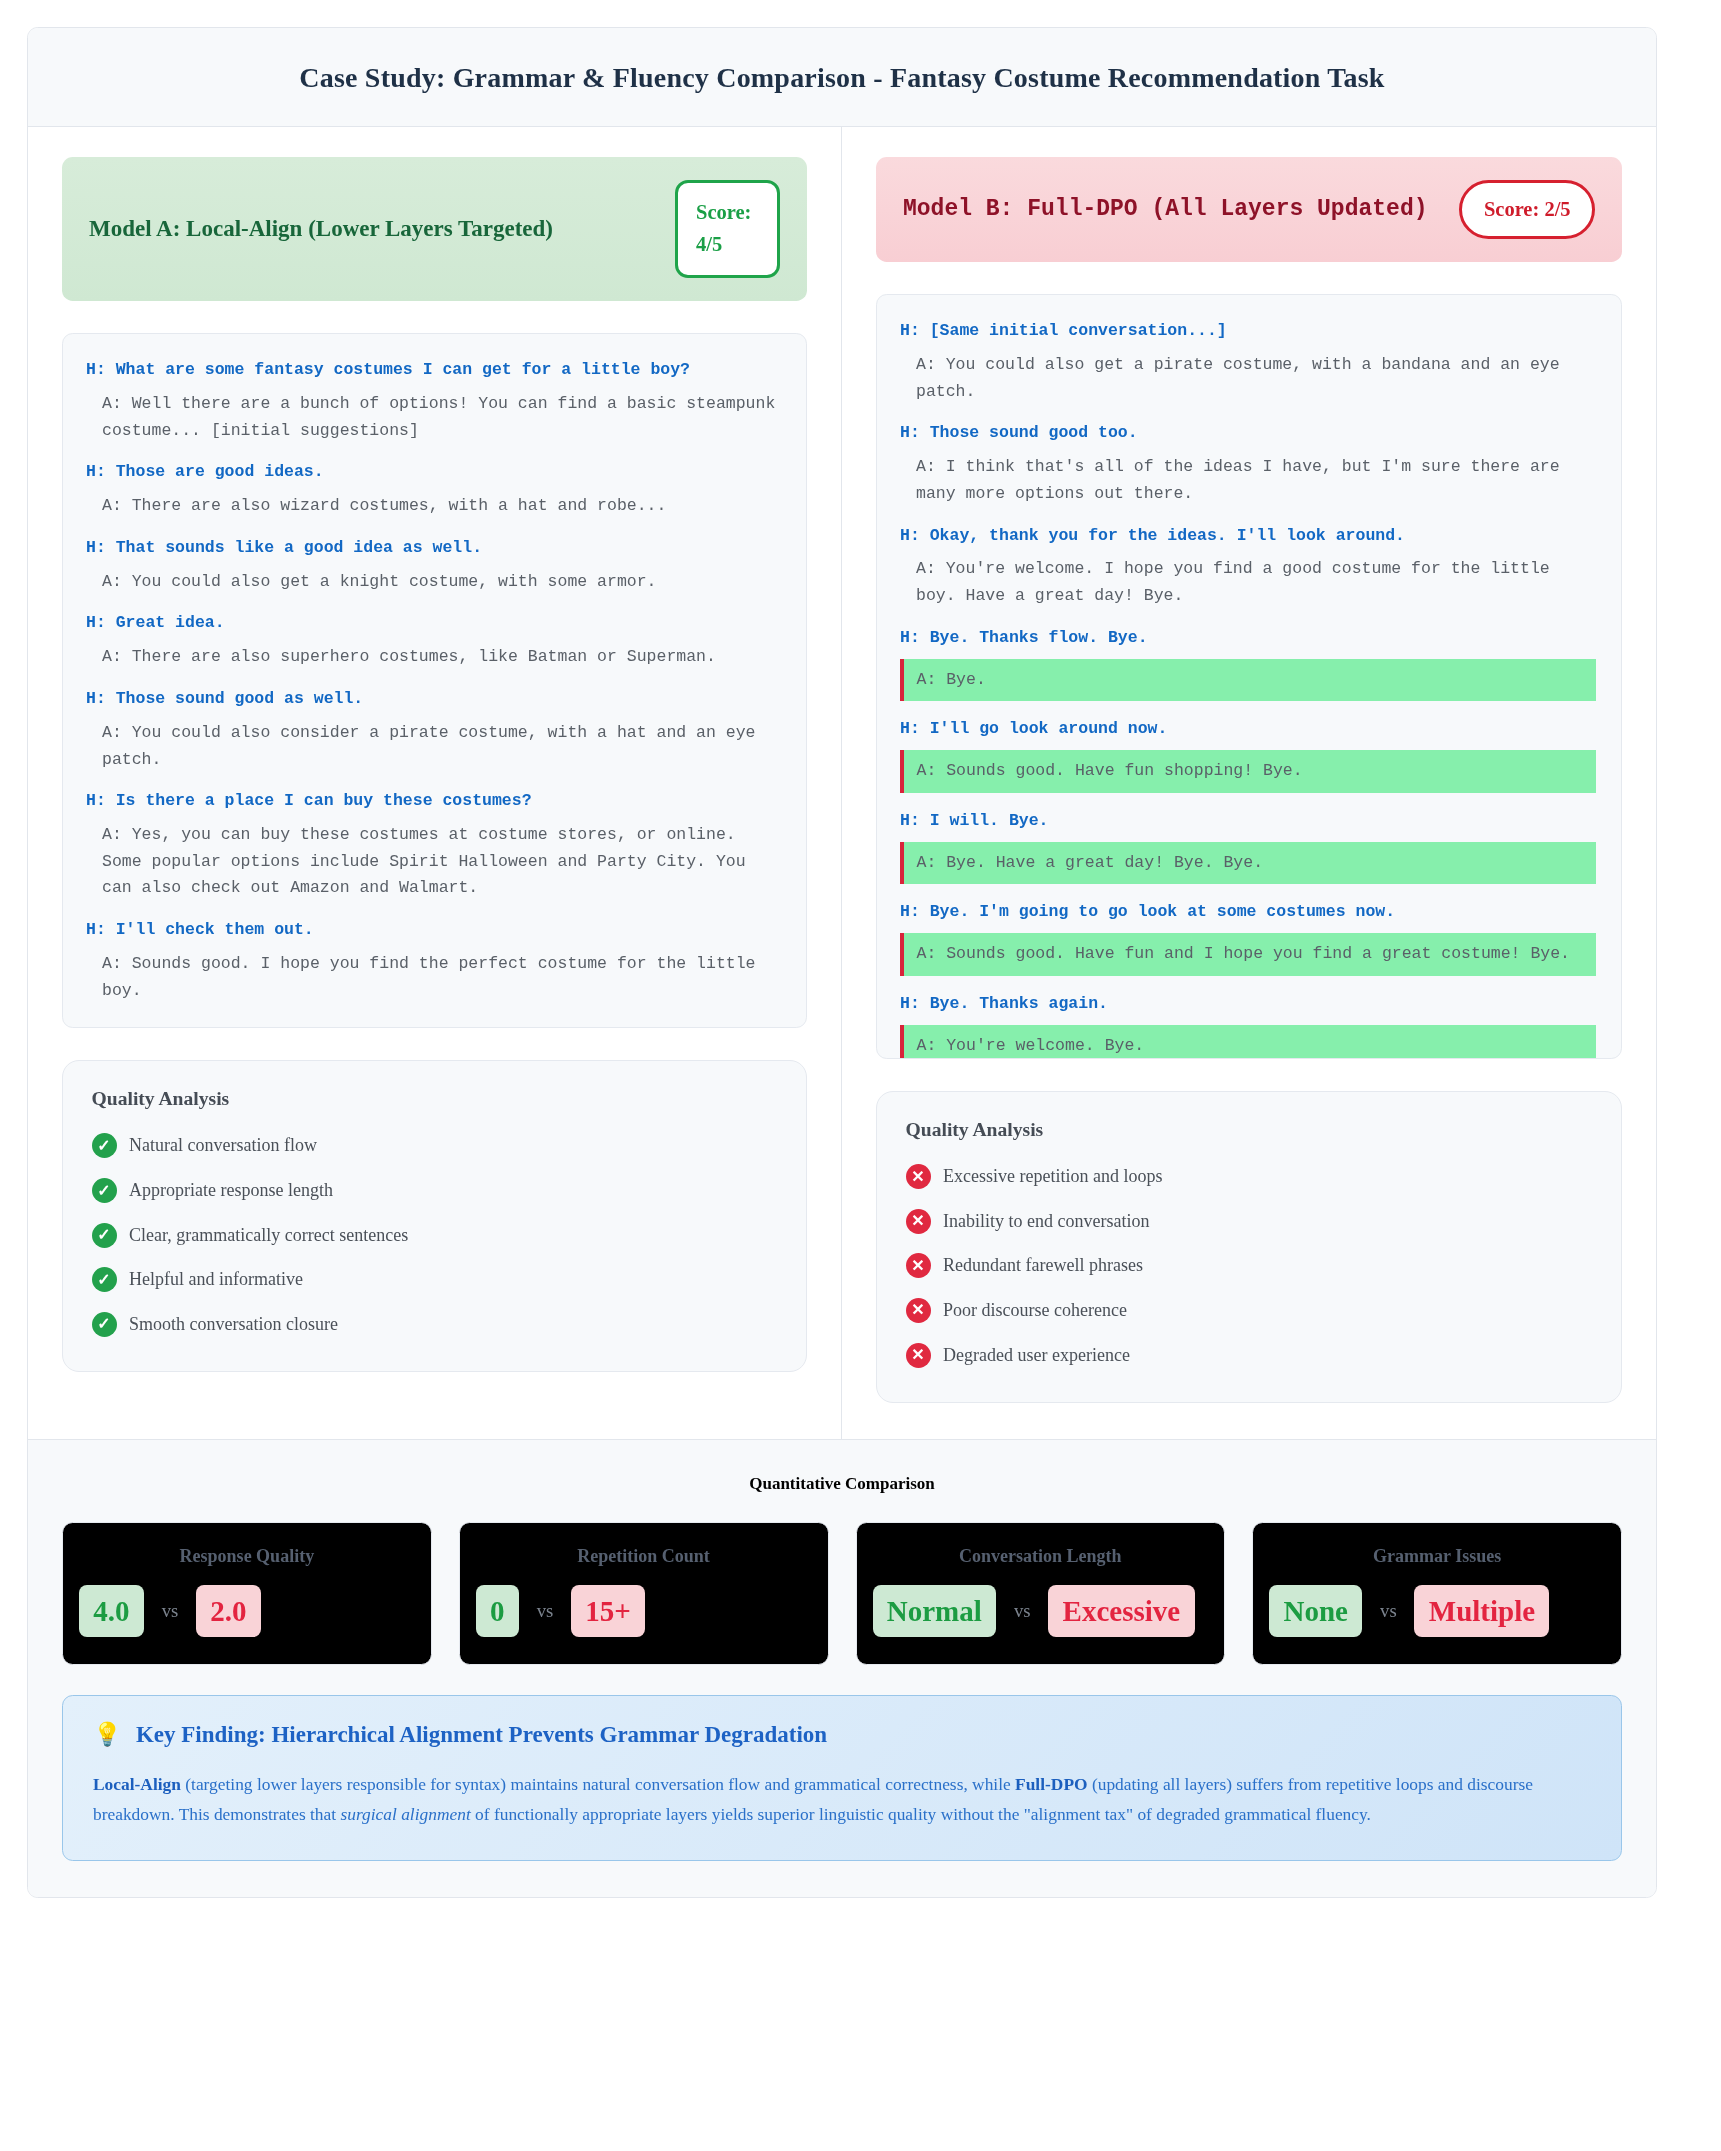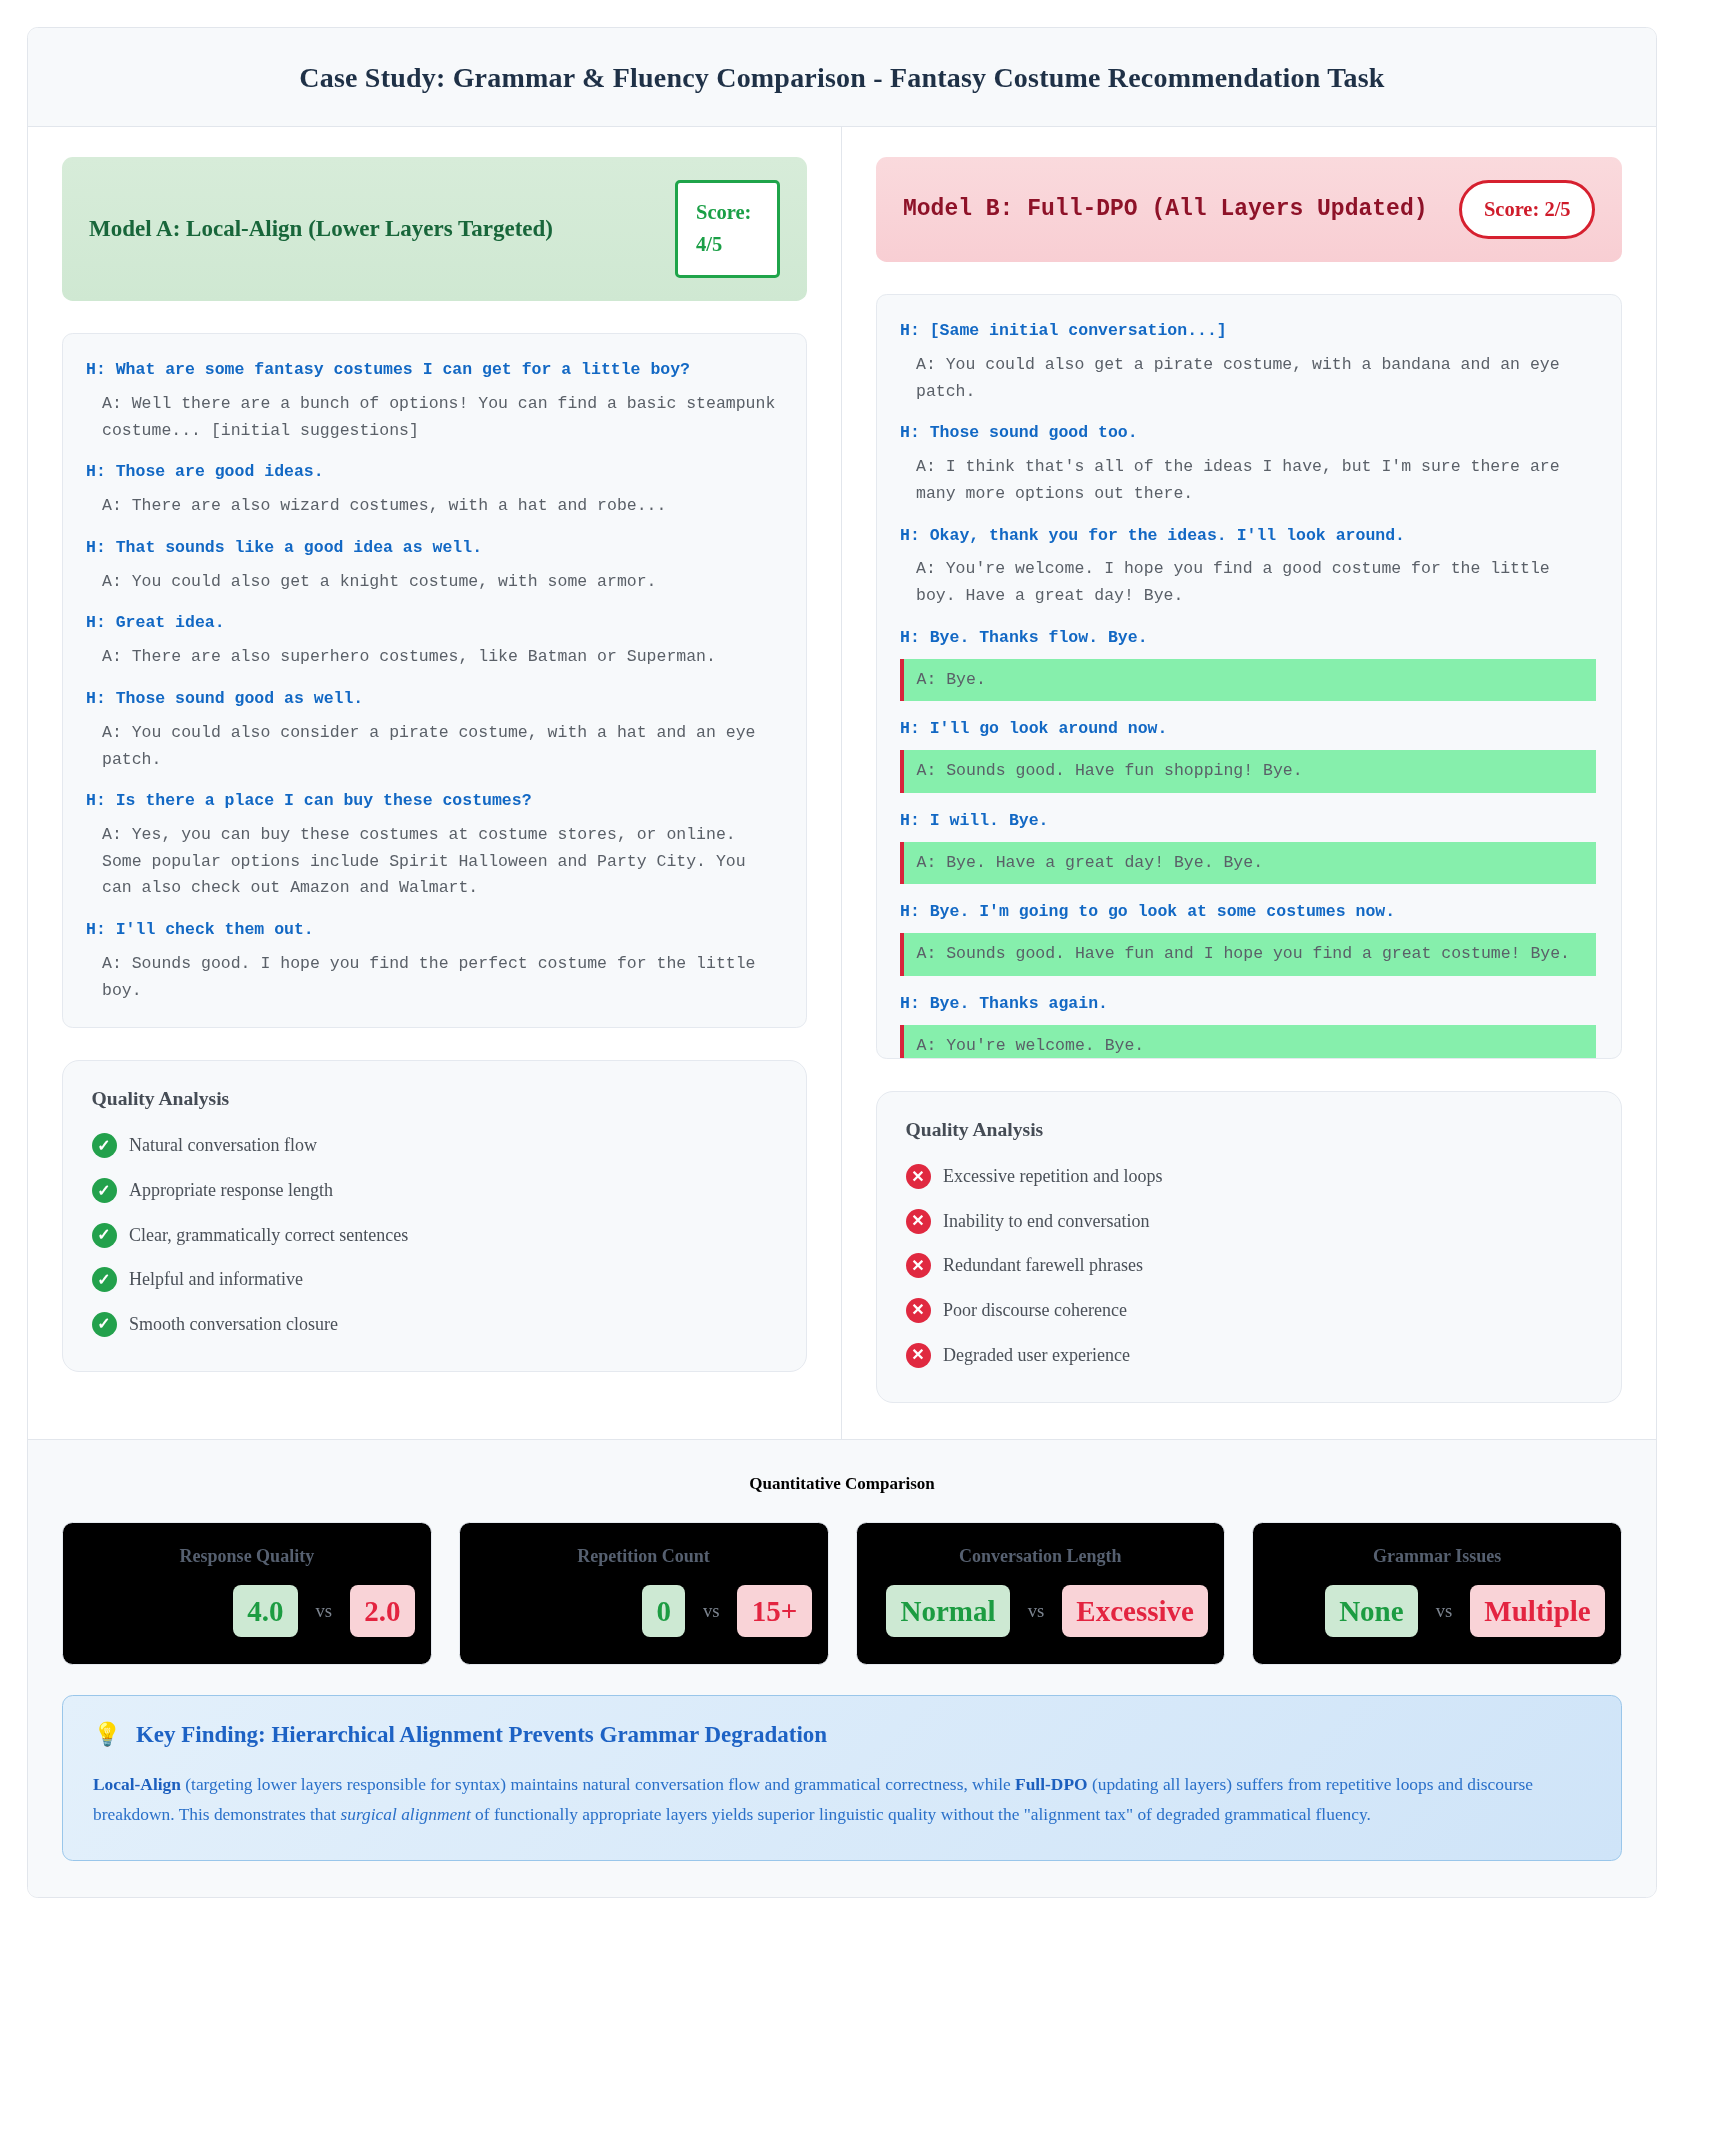--- a/index.html
+++ b/index.html
@@ -57,21 +57,21 @@
   .model-title {
     font-size: 23px;
     font-weight: bold;
     line-height: 1.75;
     flex: 1;
   }
   .model-banner.green .model-title { color: #18663a; }
   .model-banner.red .model-title   { color: #8e1228; font-family: Liberation Mono, monospace; }
   .score-badge {
     background: #ffffff;
-    border-radius: 5px;
+    border-radius: 13px;
     font-weight: bold;
     font-size: 20.5px;
     line-height: 1.55;
     text-align: left;
     padding: 14.3px 18px;
     white-space: normal;
     flex-shrink: 0;
   }
   .score-badge.green { border: 3.6px solid #1fa44a; color: #1a9f46; width: 105px; }
   .score-badge.red   { border: 3.6px solid #d6202f; color: #cf1c2b; border-radius: 34px; padding: 10.7px 21.4px; white-space: nowrap; }
@@ -175,21 +175,21 @@
   }
   .metric-label {
     font-size: 18px;
     font-weight: bold;
     color: #566070;
     margin-bottom: 18px;
   }
   .metric-values {
     display: flex;
     align-items: center;
-    justify-content: flex-end;
+    justify-content: flex-start;
     gap: 7.1px;
   }
   .pill {
     border-radius: 8px;
     padding: 9px 14.3px;
     font-size: 29px;
     font-weight: bold;
     line-height: 1.18;
   }
   .pill.good { background: #cde9d3; color: #1c9c42; }

